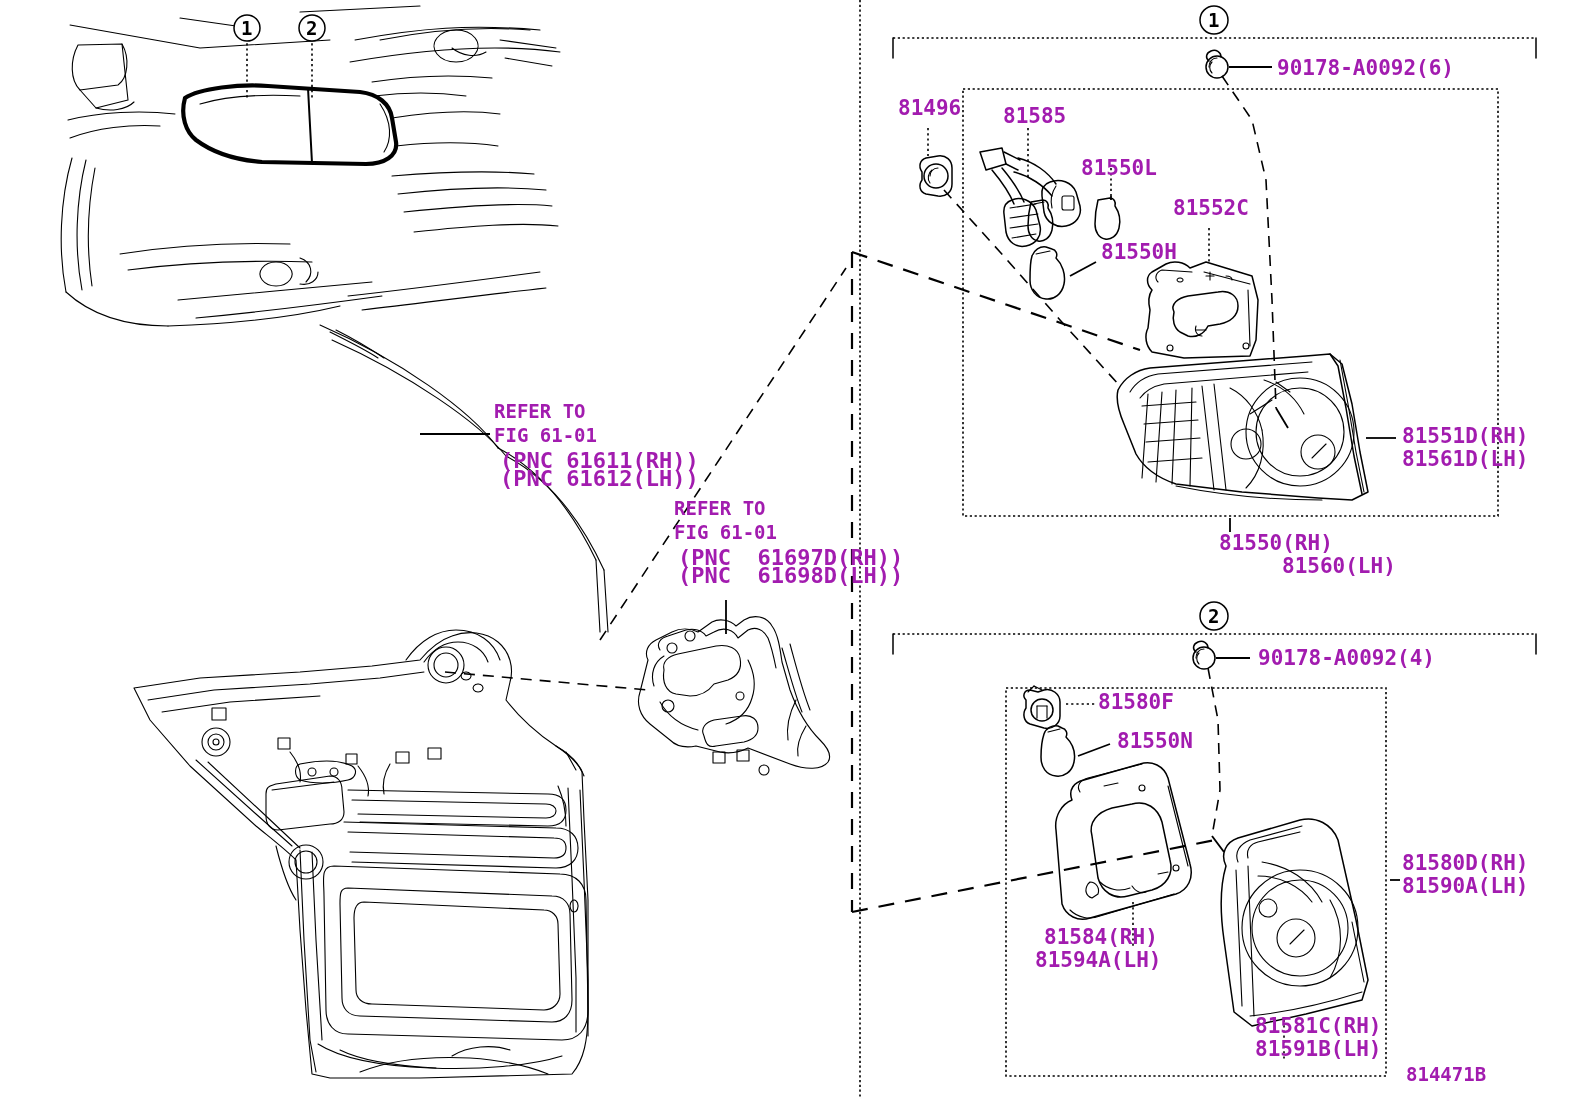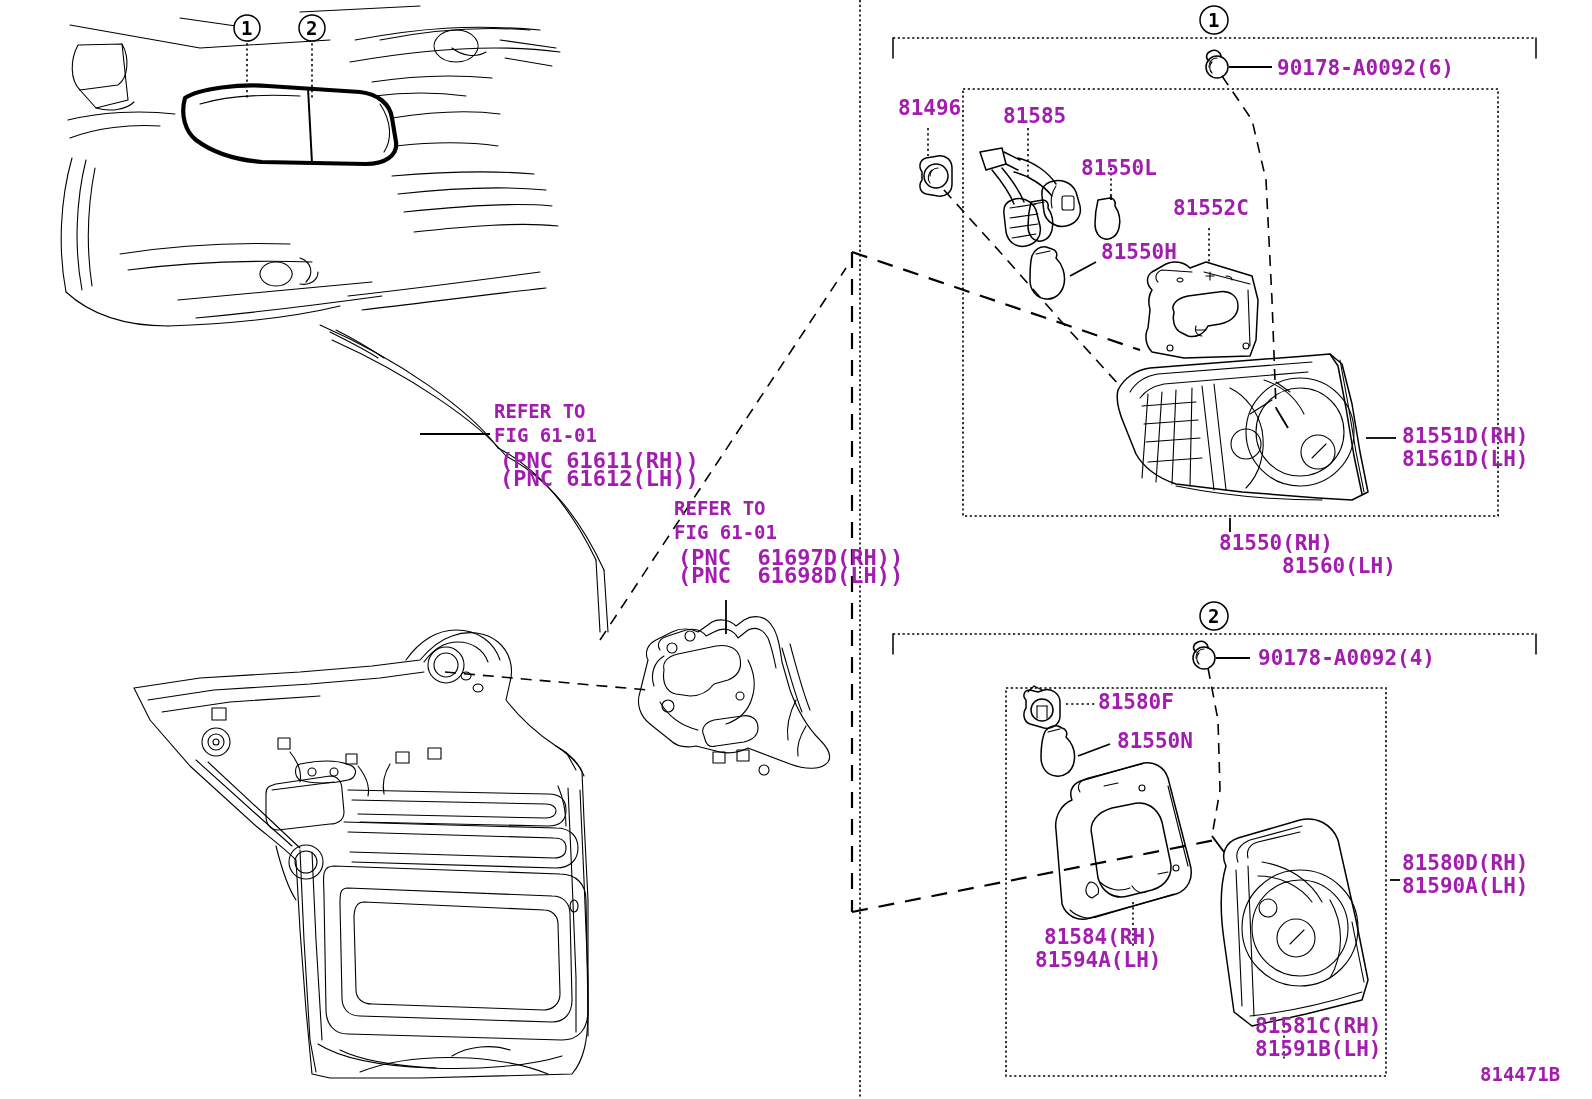--- a/index.html
+++ b/index.html
@@ -564,15 +564,15 @@
 <div class="lbl pn" style="left:1258px;top:646px;">90178-A0092(4)</div>
 <div class="lbl pn" style="left:1098px;top:690px;">81580F</div>
 <div class="lbl pn" style="left:1117px;top:729px;">81550N</div>
 <div class="lbl pn" style="left:1044px;top:925px;">81584(RH)</div>
 <div class="lbl pn" style="left:1035px;top:948px;">81594A(LH)</div>
 <div class="lbl pn" style="left:1402px;top:851px;">81580D(RH)</div>
 <div class="lbl pn" style="left:1402px;top:874px;">81590A(LH)</div>
 <div class="lbl pn" style="left:1255px;top:1014px;">81581C(RH)</div>
 <div class="lbl pn" style="left:1255px;top:1037px;">81591B(LH)</div>
 
-<div class="lbl dwg" style="left:1480px;top:1063px;">814471B</div>
+<div class="lbl dwg" style="left:1406px;top:1063px;">814471B</div>
 
 </div>
 
 </body></html>

